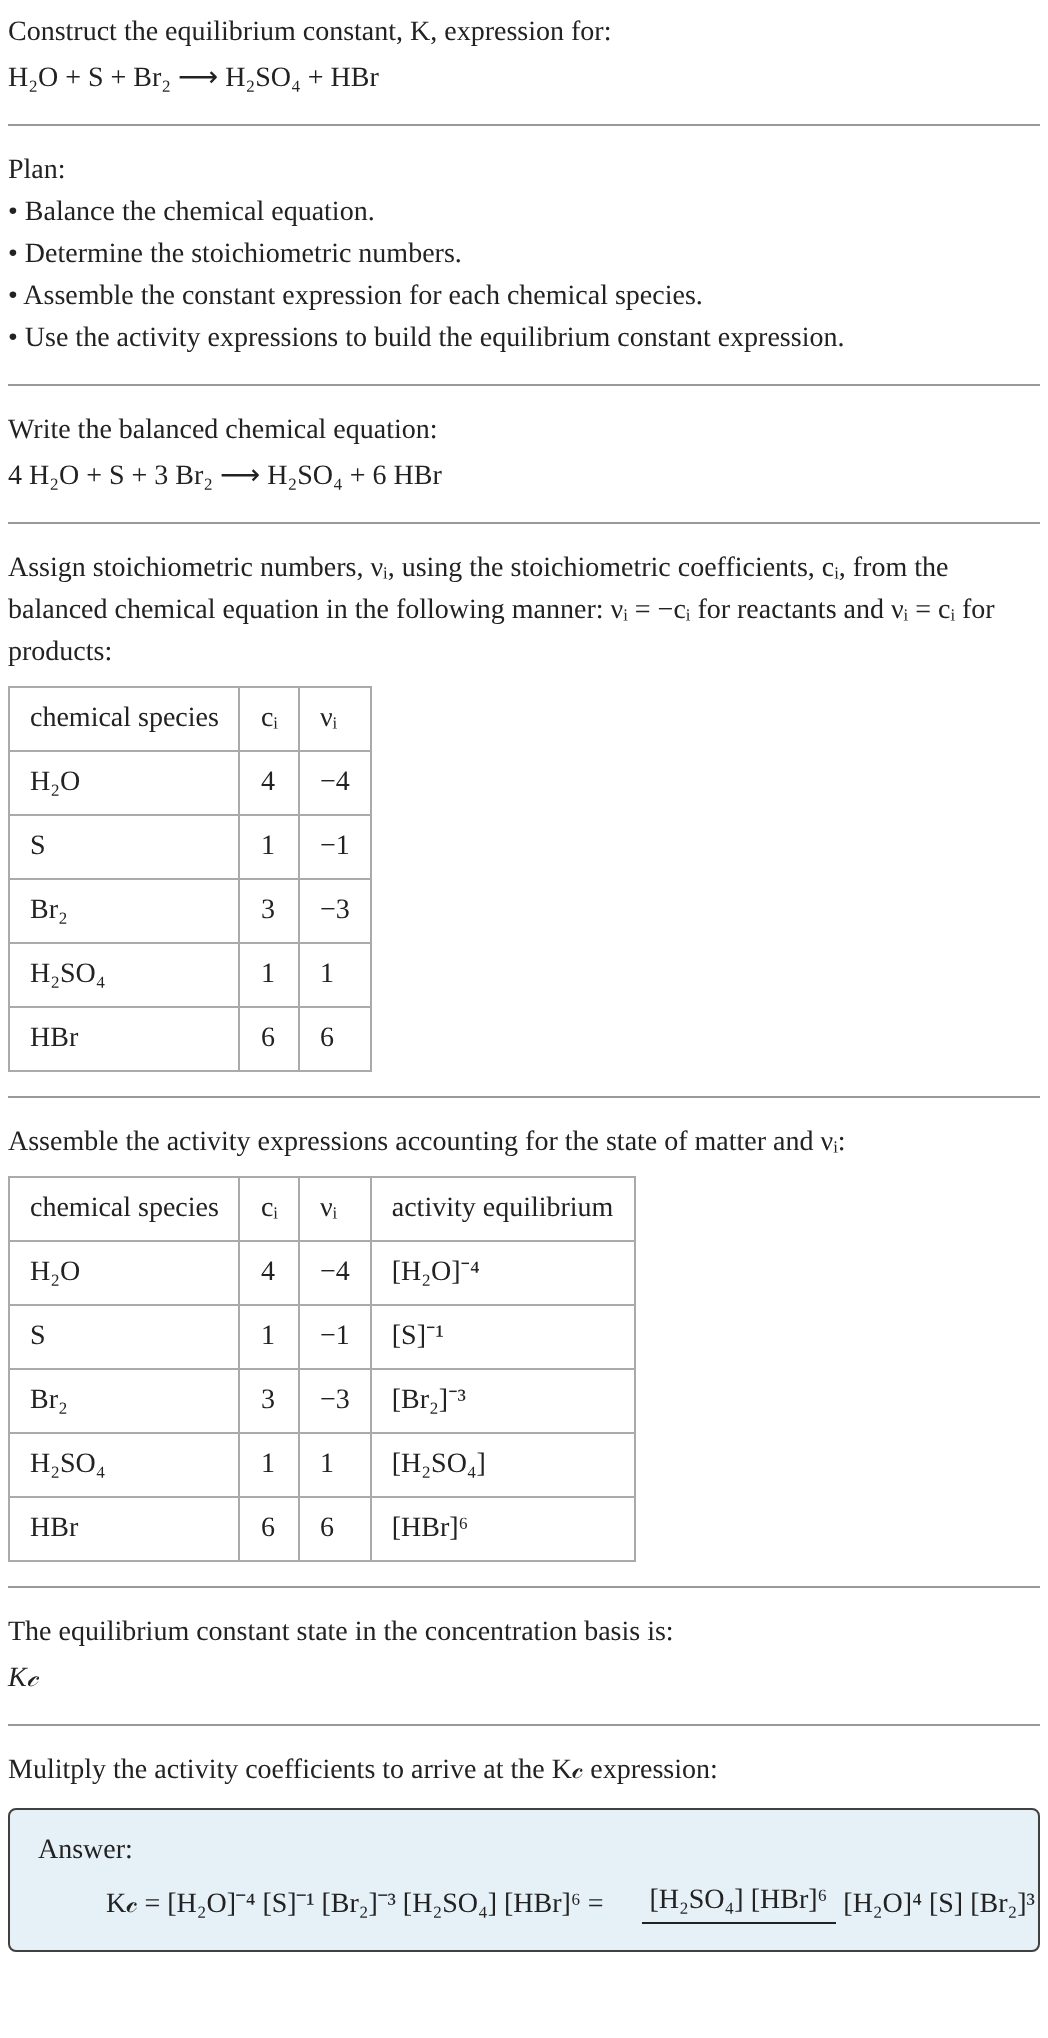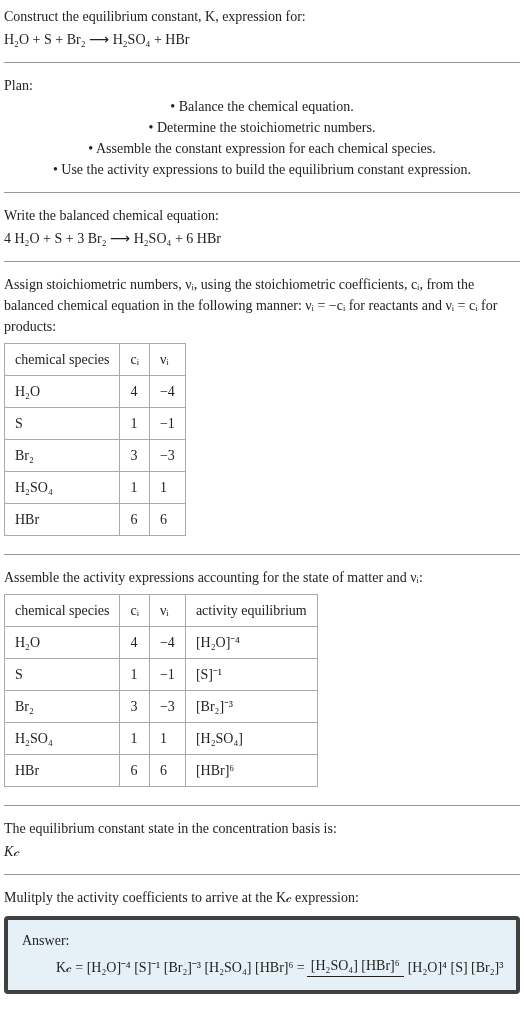--- a/index.html
+++ b/index.html
@@ -13,48 +13,48 @@
       line-height: 1.5;
     }
     hr {
       border: none;
       border-top: 1px solid #999;
       margin: 12px 0;
     }
     .prompt { margin-bottom: 2px; }
     .eqn { margin: 2px 0 4px 0; white-space: nowrap; }
     .plan-heading { margin-top: 2px; }
-    .plan-item { margin-left: 0; text-align: center; }
+    .plan-item { margin-left: 0; }
     table {
       border-collapse: collapse;
       margin-top: 6px;
-      margin-bottom: 18px;
+      margin-bottom: 6px;
     }
     th, td {
       border: 1px solid #aaa;
       padding: 5px 10px;
       text-align: left;
       font-weight: normal;
       white-space: nowrap;
     }
     th { background: #fff; }
     .answer-box {
-      border: 4px solid #404040;
+      border: 1px solid #404040;
       background: #e6f0f7;
       border-radius: 4px;
       padding: 10px 14px 12px 14px;
       margin-top: 6px;
       display: inline-block;
       max-width: 100%;
     }
     .answer-label { margin-bottom: 6px; }
     .answer-line {
       display: flex;
       align-items: center;
-      gap: 0;
+      gap: 17px;
       flex-wrap: nowrap;
       white-space: nowrap;
       padding-left: 34px;
     }
     .frac {
       display: inline-flex;
       flex-direction: row;
       align-items: center;
       vertical-align: middle;
       line-height: 1.2;

